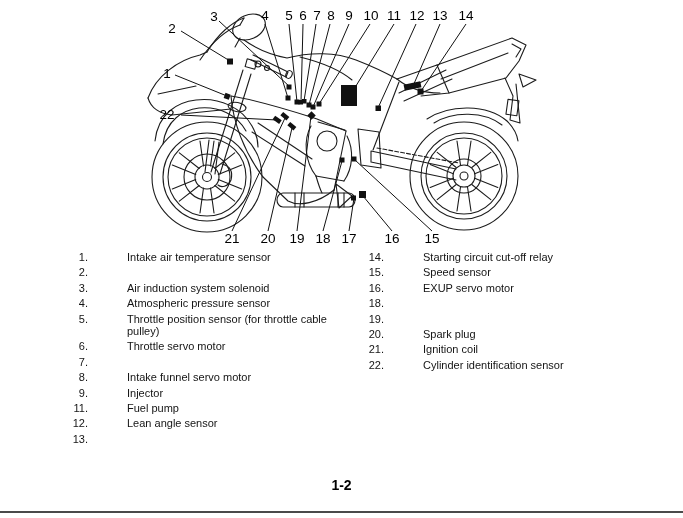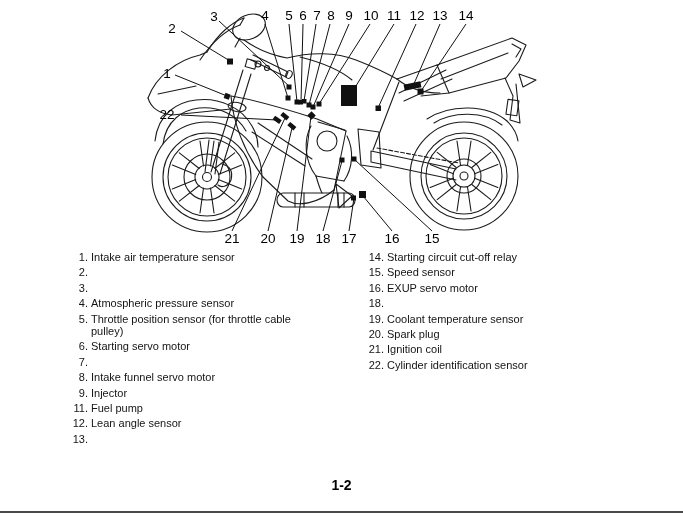--- a/index.html
+++ b/index.html
@@ -8,21 +8,21 @@
   svg.diagram{position:absolute;left:0;top:0;}
   svg text{font-family:"Liberation Sans",sans-serif;}
 
   .legend{position:absolute;left:69px;top:251px;display:flex;
           font-size:11px;line-height:12.4px;color:#141414;}
   .col{display:flex;flex-direction:column;}
   .col-left{width:296px;}
   .col-right{width:235px;}
   .li{display:flex;margin-bottom:3px;}
   .num{flex:0 0 19px;text-align:right;margin-right:3px;white-space:nowrap;}
-  .lbl{white-space:pre-line;}
+  .lbl{white-space:pre-line;margin-left:36px;}
 
   .pageno{position:absolute;left:0;top:477px;width:683px;text-align:center;
           font-size:14px;font-weight:700;color:#000;}
   .footrule{position:absolute;left:0;top:511px;width:683px;height:2px;background:#4a4a4a;}
 </style>
 </head>
 <body>
 
 <div class="page">
 
@@ -229,33 +229,34 @@
     <div class="col col-left">
       <div class="li">
           <span class="num">1.</span>
           <span class="lbl">Intake air temperature sensor</span>
         </div>
       <div class="li">
           <span class="num">2.</span>
         </div>
       <div class="li">
           <span class="num">3.</span>
+          <span class="lbl">Air induction system solenoid</span>
         </div>
       <div class="li">
           <span class="num">4.</span>
           <span class="lbl">Atmospheric pressure sensor</span>
         </div>
       <div class="li">
           <span class="num">5.</span>
           <span class="lbl">Throttle position sensor (for throttle cable
 pulley)</span>
         </div>
       <div class="li">
           <span class="num">6.</span>
-          <span class="lbl">Starting servo motor</span>
+          <span class="lbl">Throttle servo motor</span>
         </div>
       <div class="li">
           <span class="num">7.</span>
         </div>
       <div class="li">
           <span class="num">8.</span>
           <span class="lbl">Intake funnel servo motor</span>
         </div>
       <div class="li">
           <span class="num">9.</span>
@@ -284,21 +285,20 @@
         </div>
       <div class="li">
           <span class="num">16.</span>
           <span class="lbl">EXUP servo motor</span>
         </div>
       <div class="li">
           <span class="num">18.</span>
         </div>
       <div class="li">
           <span class="num">19.</span>
-          <span class="lbl">Coolant temperature sensor</span>
         </div>
       <div class="li">
           <span class="num">20.</span>
           <span class="lbl">Spark plug</span>
         </div>
       <div class="li">
           <span class="num">21.</span>
           <span class="lbl">Ignition coil</span>
         </div>
       <div class="li">

